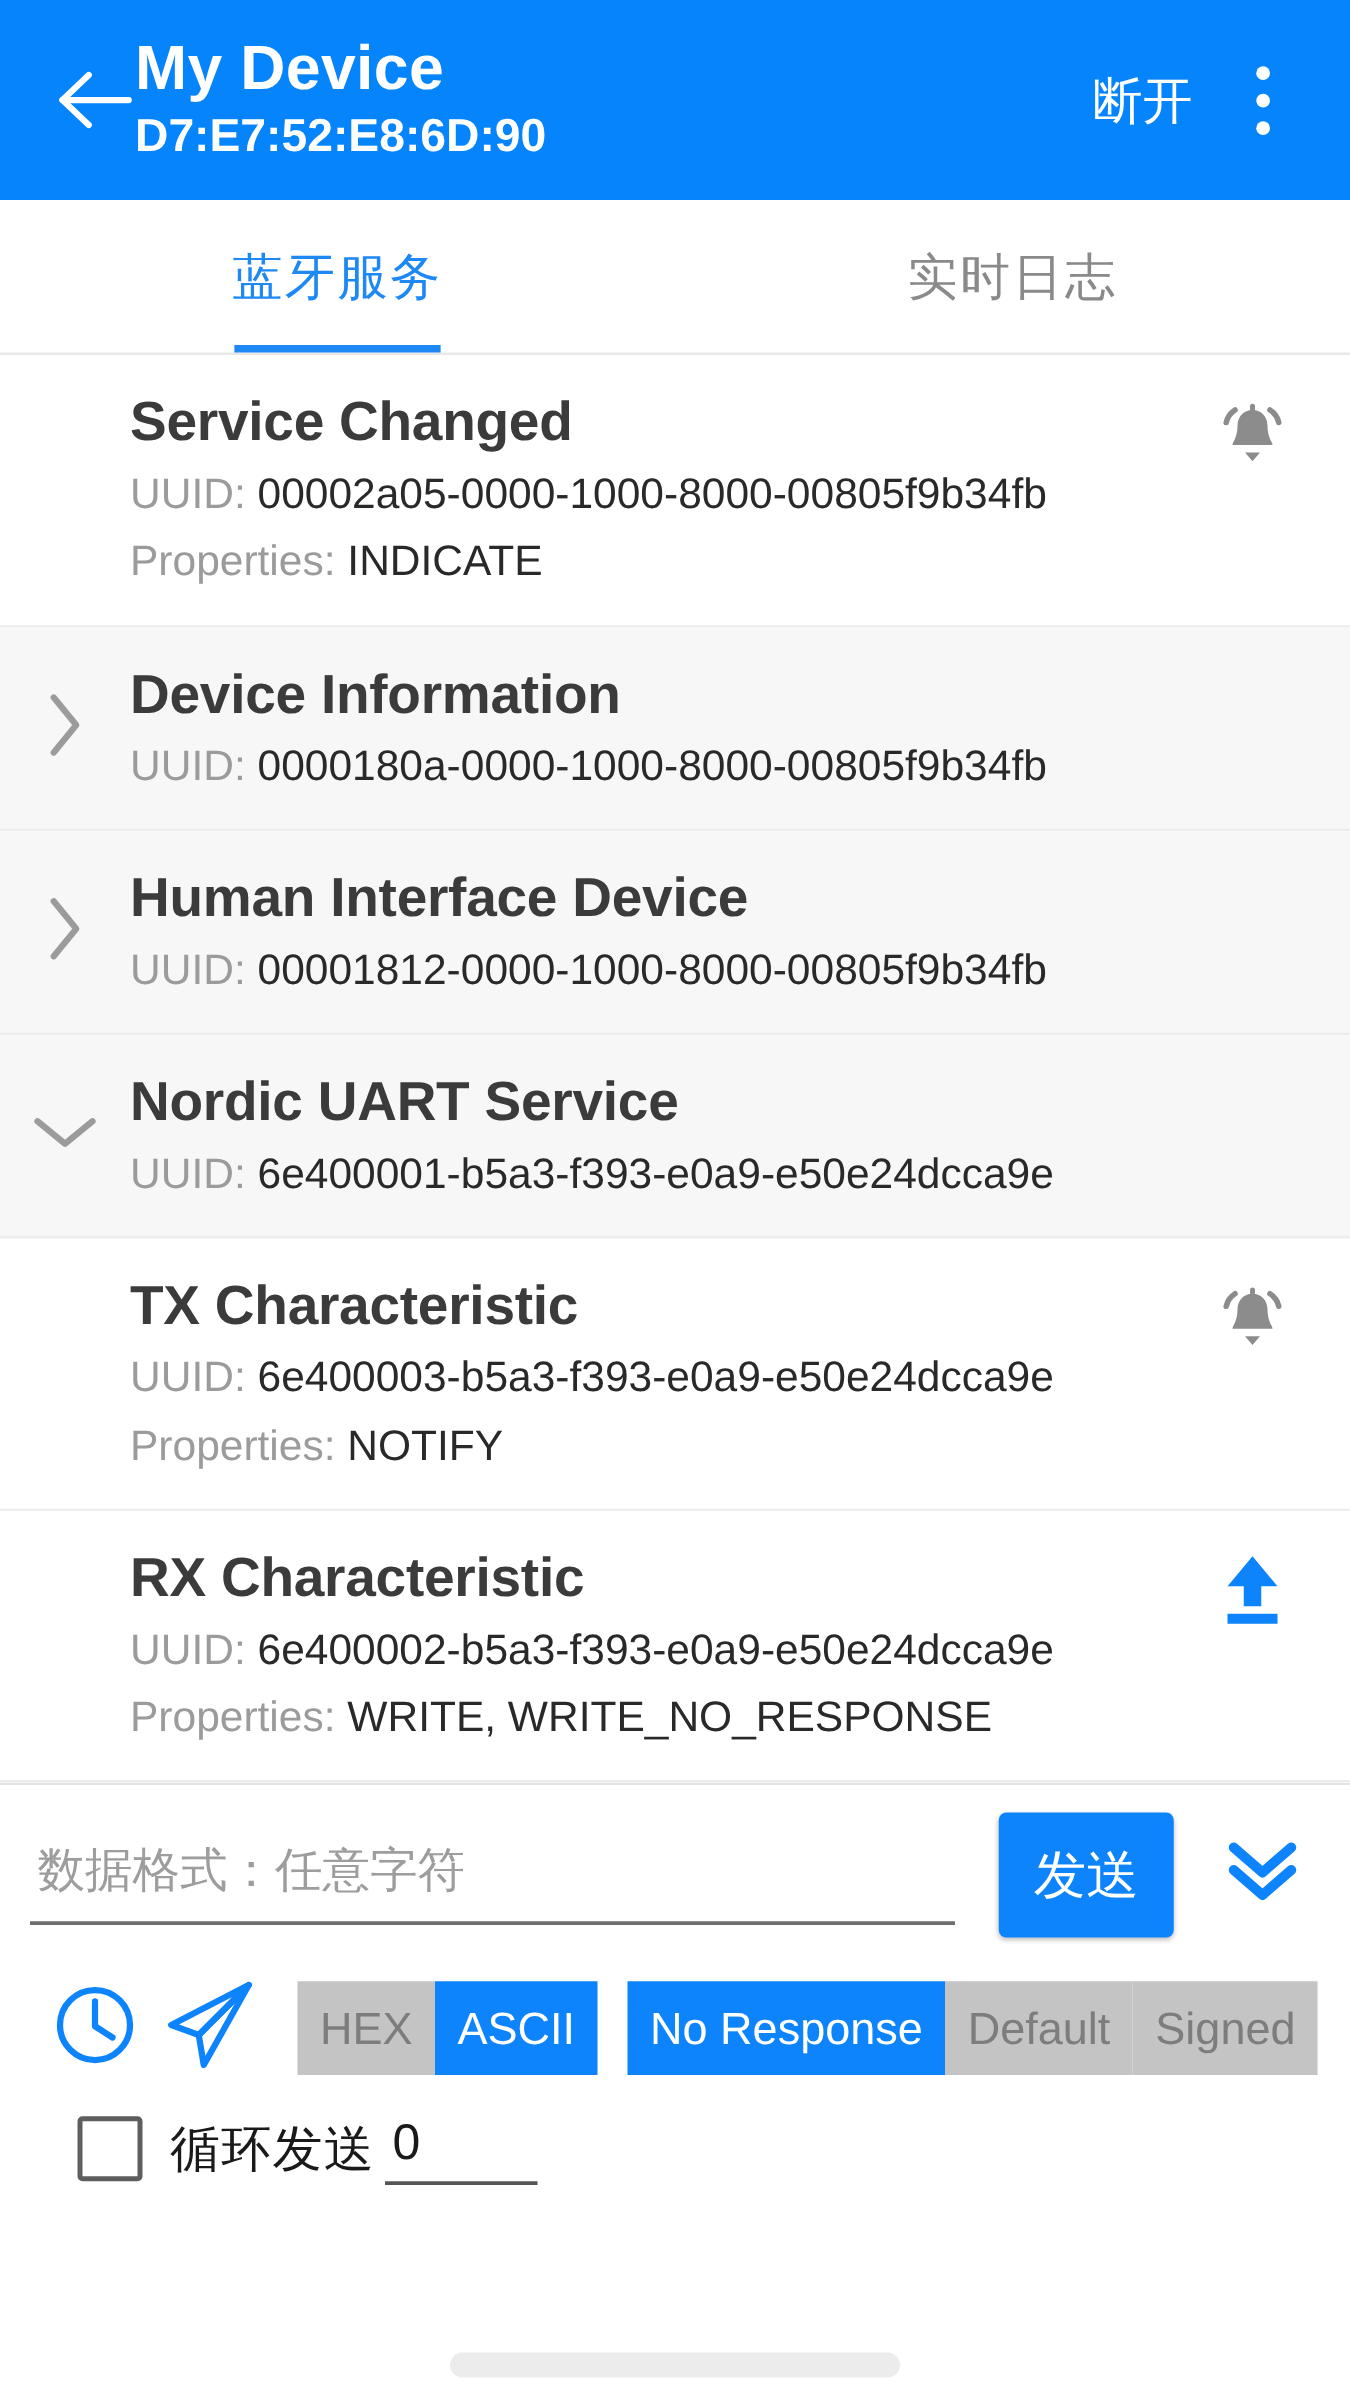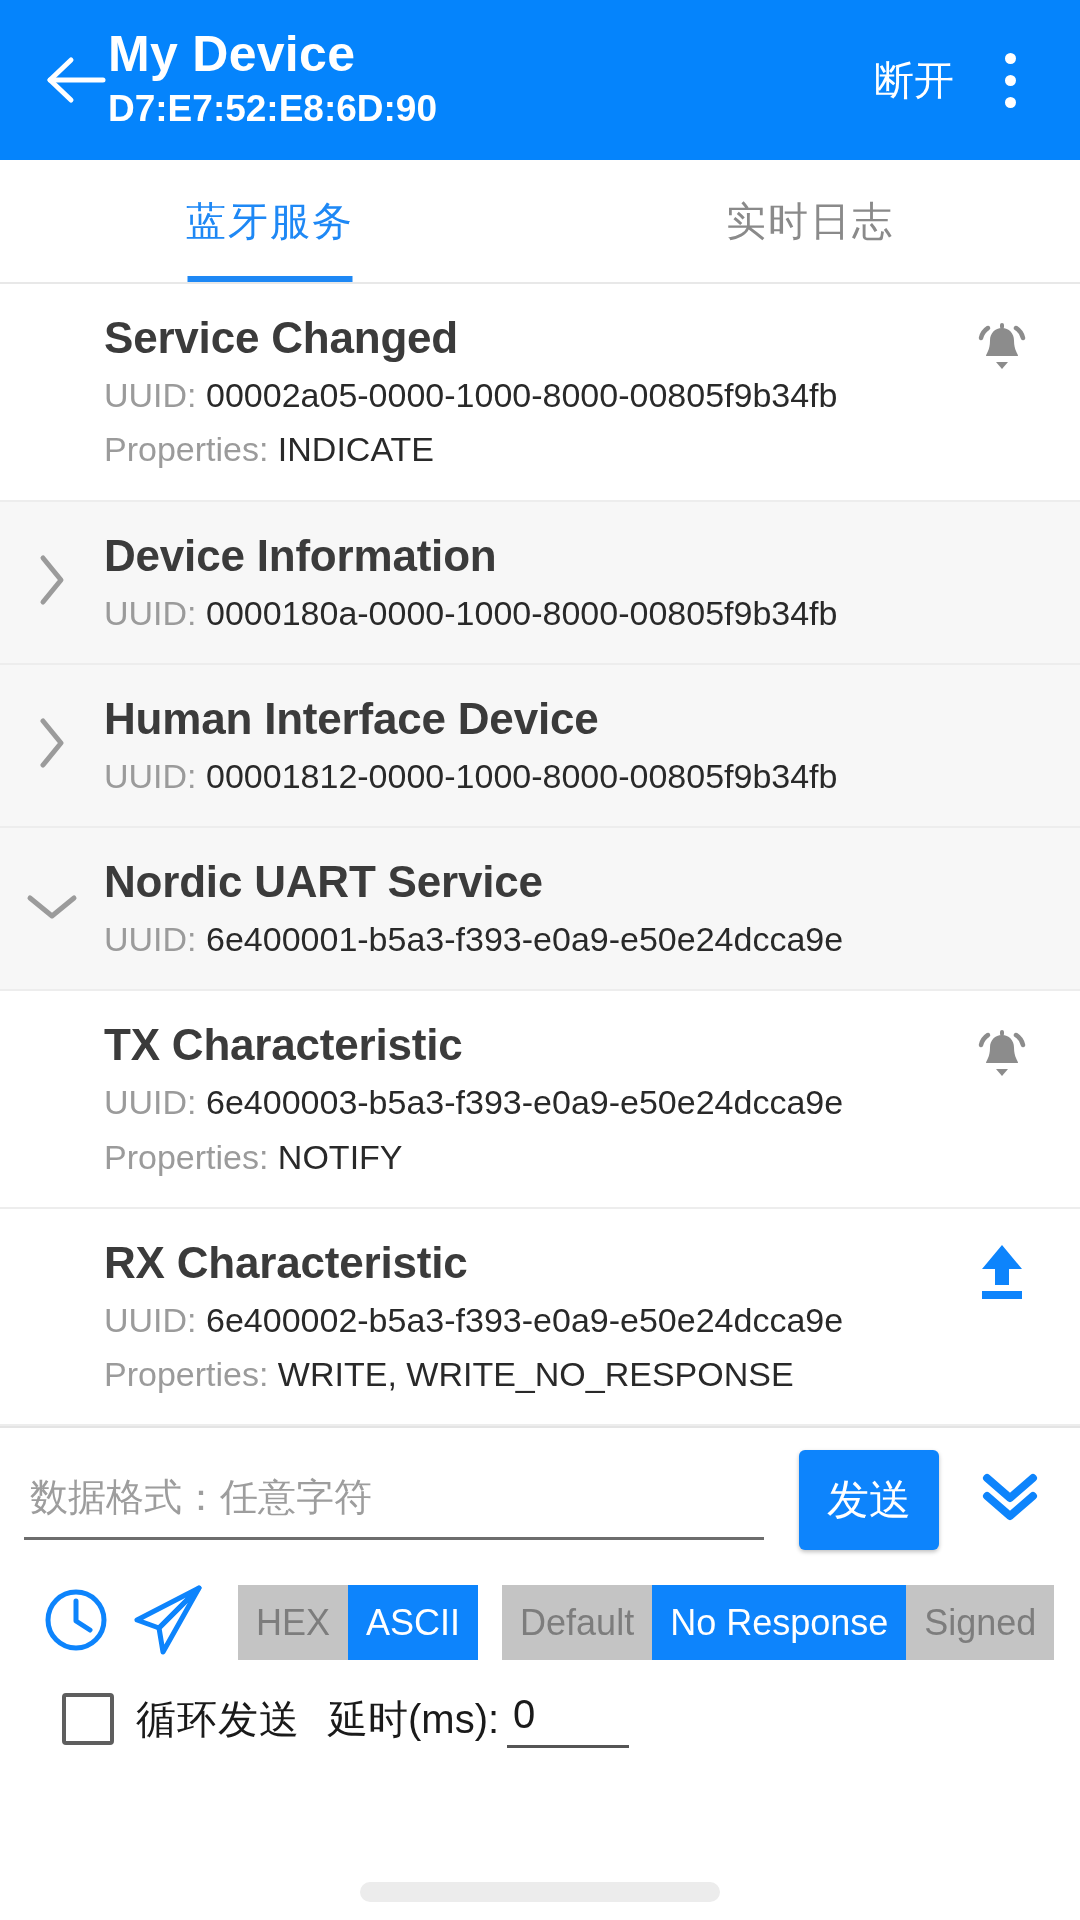--- a/index.html
+++ b/index.html
@@ -469,30 +469,29 @@
         </svg>
       </span>
     </div>
 
     <div class="seg">
       <div class="seg-item">HEX</div>
       <div class="seg-item sel">ASCII</div>
     </div>
 
     <div class="seg">
+      <div class="seg-item sel">No Response</div>
       <div class="seg-item">Default</div>
-      <div class="seg-item sel">No Response</div>
       <div class="seg-item">Signed</div>
     </div>
   </div>
 
   <div class="composer-bottom">
     <div class="chk"></div>
     <div class="chk-label">循环发送</div>
-    <div class="delay-label">延时(ms):</div>
     <input class="delay-input" type="text" value="0" style="">
   </div>
 
 </div>
 
 <div class="home-indicator-wrap">
   <div class="home-indicator"></div>
 </div>
 
 </body></html>

